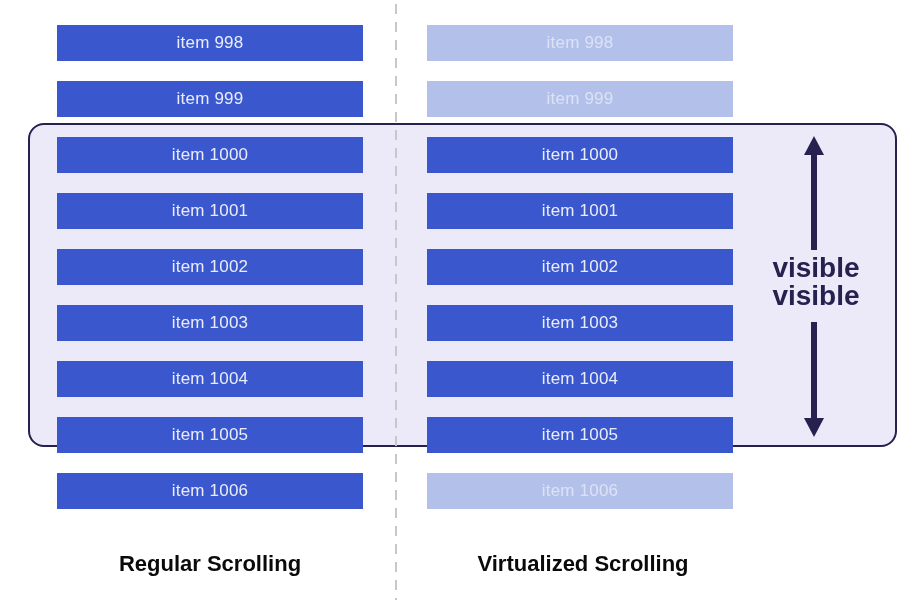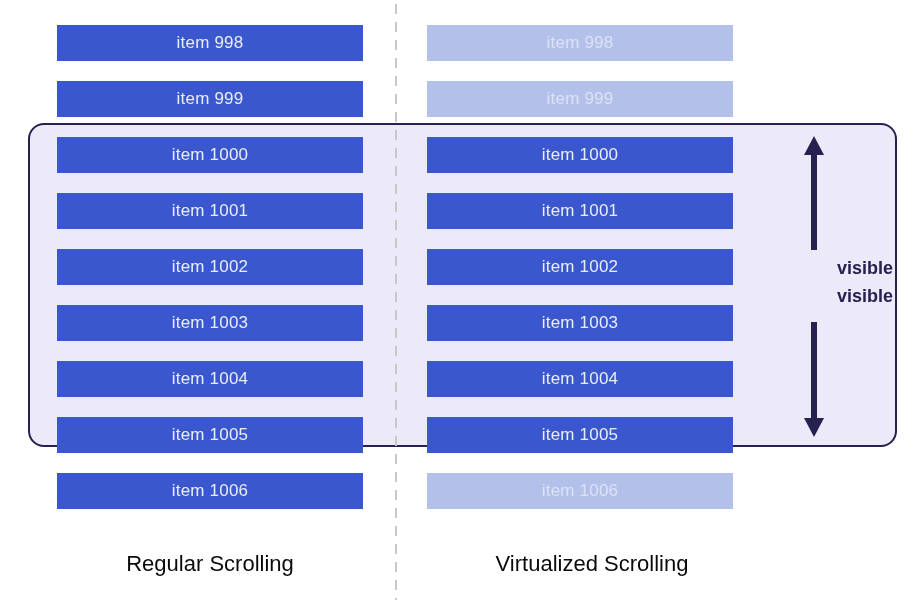--- a/index.html
+++ b/index.html
@@ -43,29 +43,29 @@
   .bar.faded{background:var(--bar-faded);color:var(--bar-text-faded);}
   .arrow-line{position:absolute;width:6px;background:var(--navy);z-index:4;}
   .arrow-line.up{left:811px;top:152px;height:98px;}
   .arrow-line.down{left:811px;top:322px;height:98px;}
   .arrow-head{position:absolute;width:0;height:0;z-index:4;
     border-left:10px solid transparent;border-right:10px solid transparent;}
   .arrow-head.up{left:804px;top:136px;border-bottom:19px solid var(--navy);}
   .arrow-head.down{left:804px;top:418px;border-top:19px solid var(--navy);}
   .viewport-label{
     position:absolute;left:739px;top:254px;width:154px;z-index:4;
-    text-align:right;font-size:18px;font-weight:bold;color:var(--navy);
+    text-align:center;font-size:28px;font-weight:bold;color:var(--navy);
     line-height:28px;
   }
   .caption{
     position:absolute;top:551px;width:300px;text-align:center;
-    font-size:22px;font-weight:normal;color:var(--caption);z-index:3;
+    font-size:22px;font-weight:bold;color:var(--caption);z-index:3;
   }
   .caption.left{left:60px;}
-  .caption.right{left:442px;}
+  .caption.right{left:433px;}
 </style>
 </head>
 <body>
 
 <div class="canvas">
 
   <div class="viewport-box"></div>
 
   <div class="divider"></div>
 

